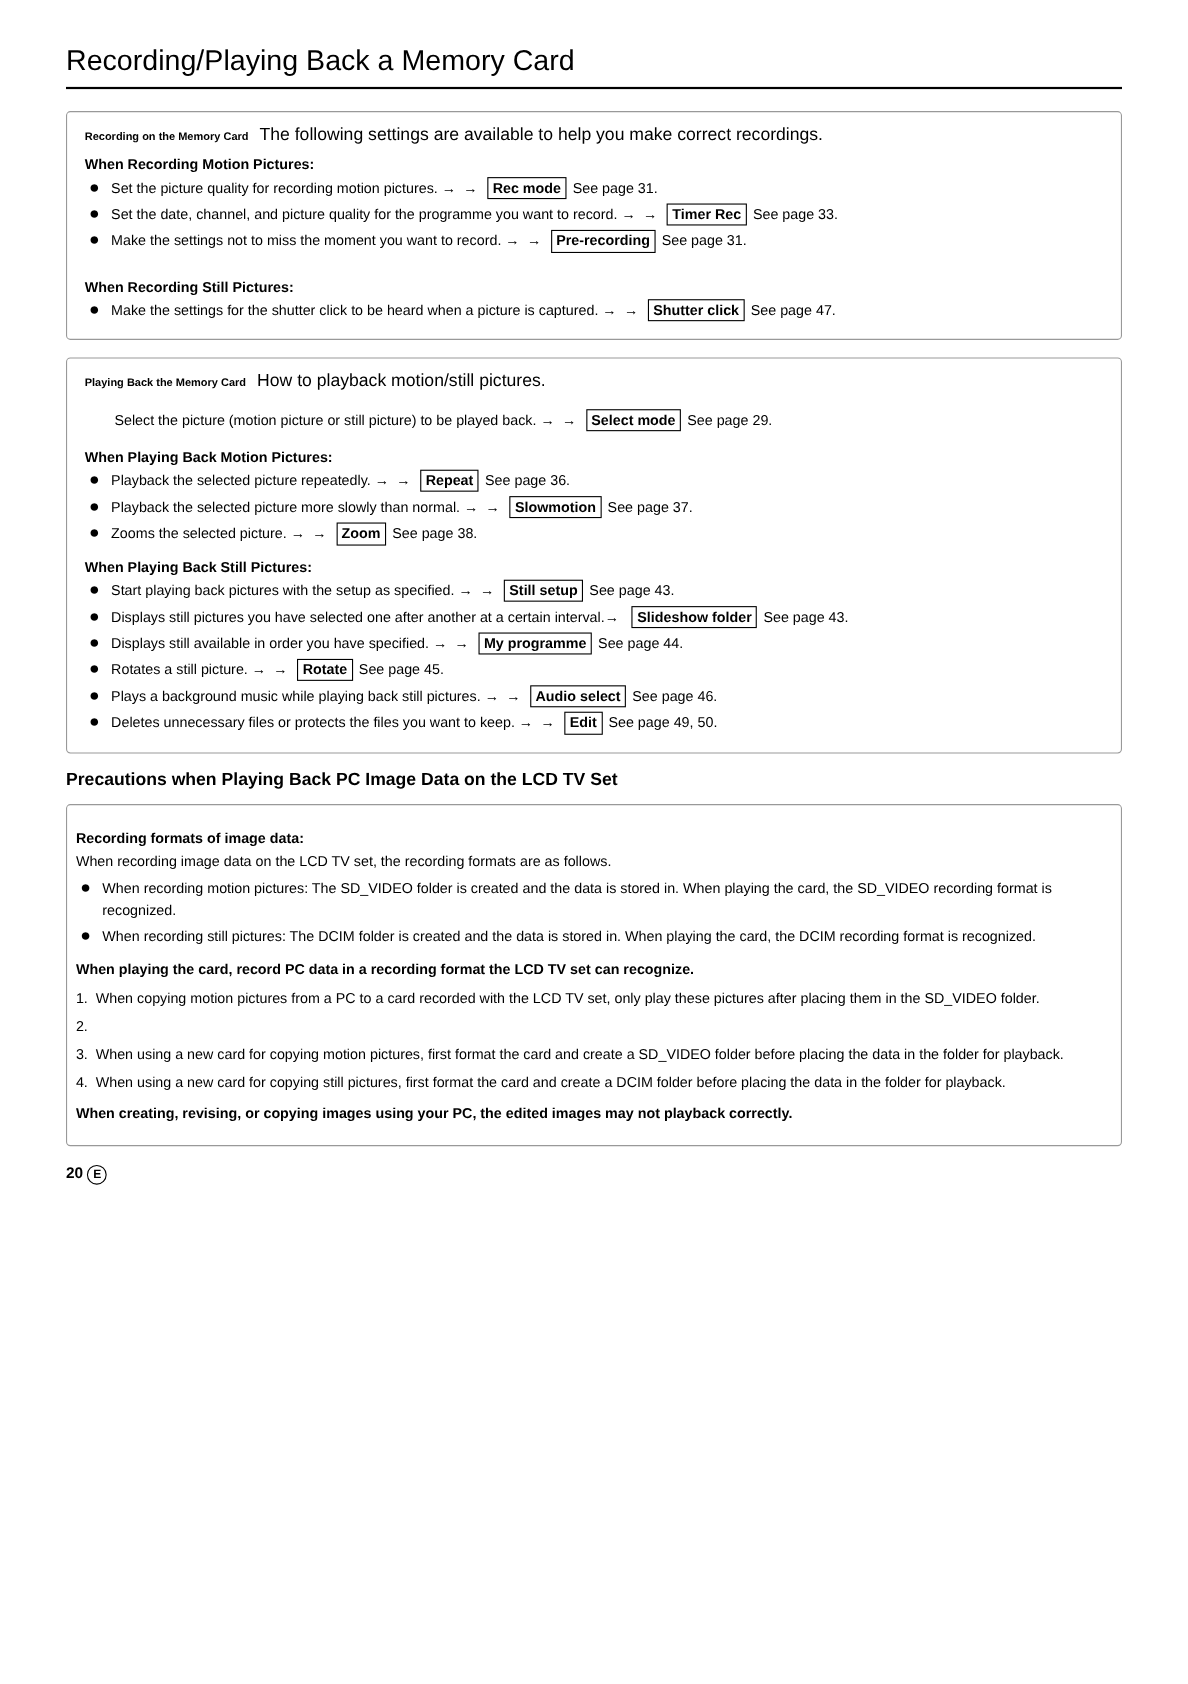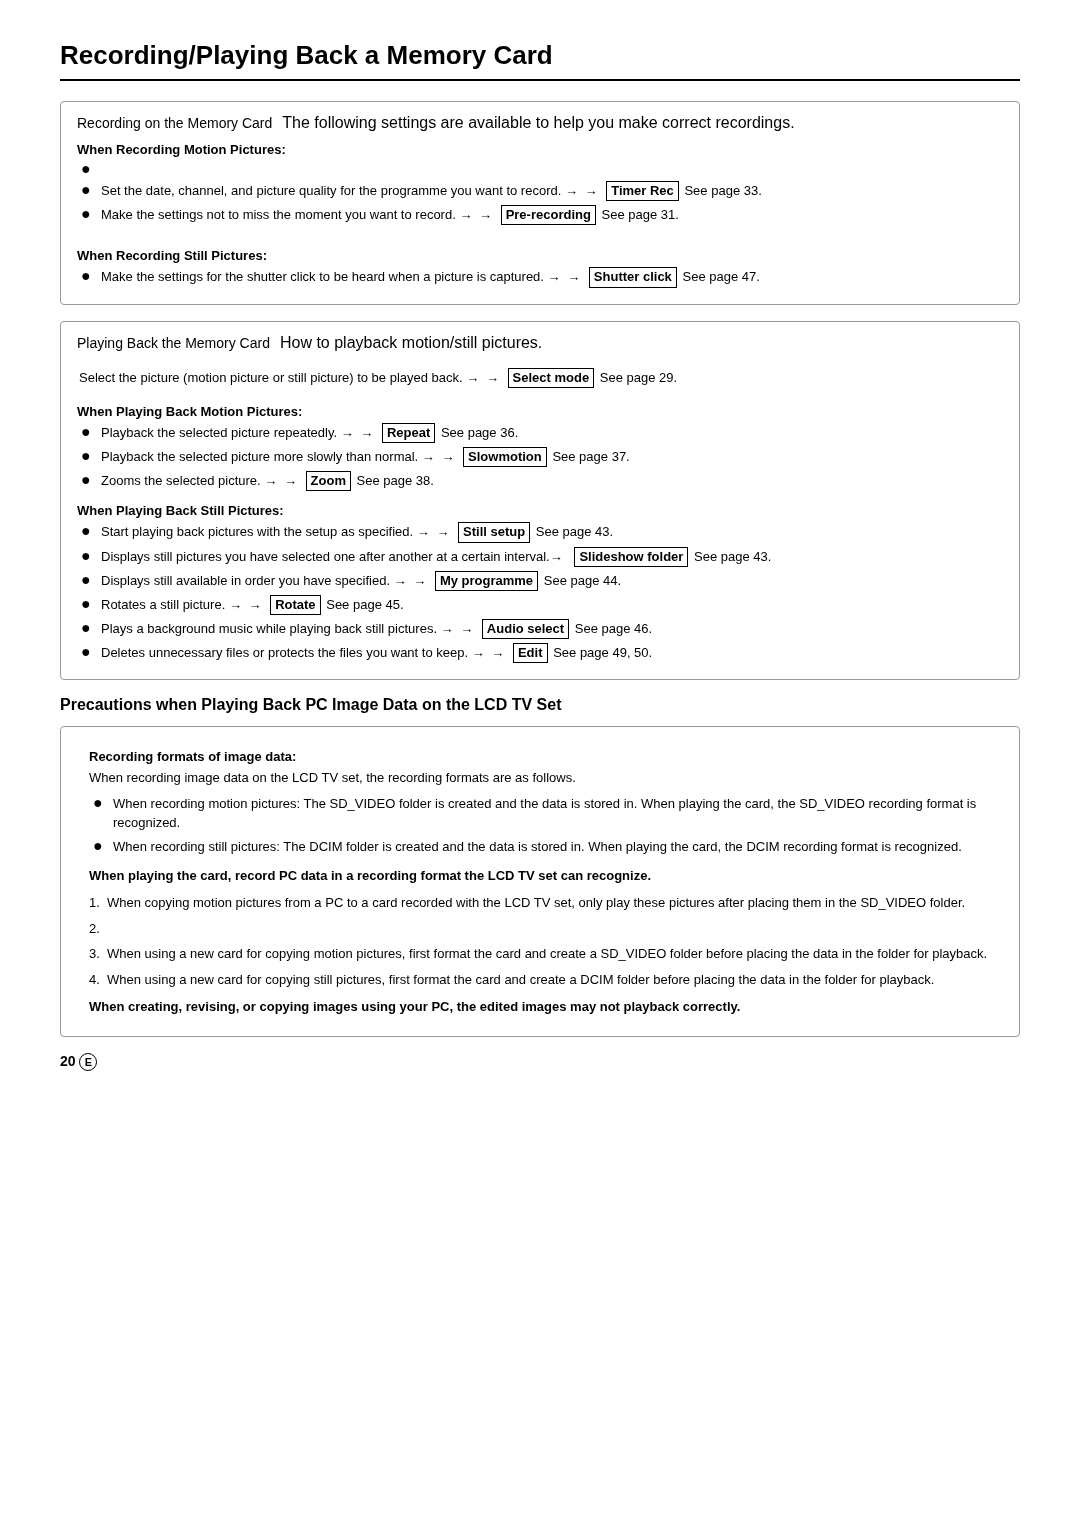--- a/index.html
+++ b/index.html
@@ -7,41 +7,41 @@
       background: #fff;
       font-family: Arial, Helvetica, sans-serif;
       font-size: 13px;
       color: #000;
       width: 1080px;
       min-height: 1531px;
       padding: 40px 60px 40px 60px;
     }
     h1.page-title {
       font-size: 26px;
-      font-weight: bold;
+      font-weight: normal;
       border-bottom: 2px solid #000;
       padding-bottom: 8px;
       margin-bottom: 20px;
       font-family: Arial, Helvetica, sans-serif;
     }
     .section-box {
       border: 1px solid #999;
       border-radius: 4px;
       margin-bottom: 16px;
       padding: 12px 16px;
     }
     .section-header {
       display: flex;
       align-items: baseline;
       gap: 10px;
       margin-bottom: 10px;
     }
     .section-header-title {
-      font-size: 14px;
-      font-weight: normal;
+      font-size: 10px;
+      font-weight: bold;
     }
     .section-header-subtitle {
       font-size: 16px;
     }
     .subsection-title {
       font-weight: bold;
       font-size: 13px;
       margin-top: 10px;
       margin-bottom: 4px;
     }
@@ -70,25 +70,26 @@
       margin: 0 2px;
       line-height: 1.4;
     }
     .arrow {
       margin: 0 3px;
     }
     .playback-select-line {
       font-size: 13px;
       margin-bottom: 10px;
       padding: 6px 2px;
+      margin-left: 25px;
     }
     .precaution-section {
       border: 1px solid #999;
       border-radius: 4px;
-      padding: 12px 28px;
+      padding: 12px 8px;
       margin-bottom: 16px;
     }
     .numbered-item {
       display: flex;
       margin-bottom: 6px;
       font-size: 13px;
       line-height: 1.5;
     }
     .numbered-item .num {
       min-width: 18px;
@@ -125,20 +126,26 @@
 <div class="section-box">
   <div class="section-header">
     <span class="section-header-title">Recording on the Memory Card</span>
     <span class="section-header-subtitle">The following settings are available to help you make correct recordings.</span>
   </div>
 
   <div class="subsection-title">When Recording Motion Pictures:</div>
 
   <div class="bullet-item">
     <span class="bullet">●</span>
+    <span class="bullet-text">
+      <span>Set the picture quality for recording motion pictures. →</span>
+      <span class="arrow">→</span>
+      <span class="tag">Rec mode</span>
+      <span>See page 31.</span>
+    </span>
   </div>
   <div class="bullet-item">
     <span class="bullet">●</span>
     <span class="bullet-text">
       <span>Set the date, channel, and picture quality for the programme you want to record. →</span>
       <span class="arrow">→</span>
       <span class="tag">Timer Rec</span>
       <span>See page 33.</span>
     </span>
   </div>

